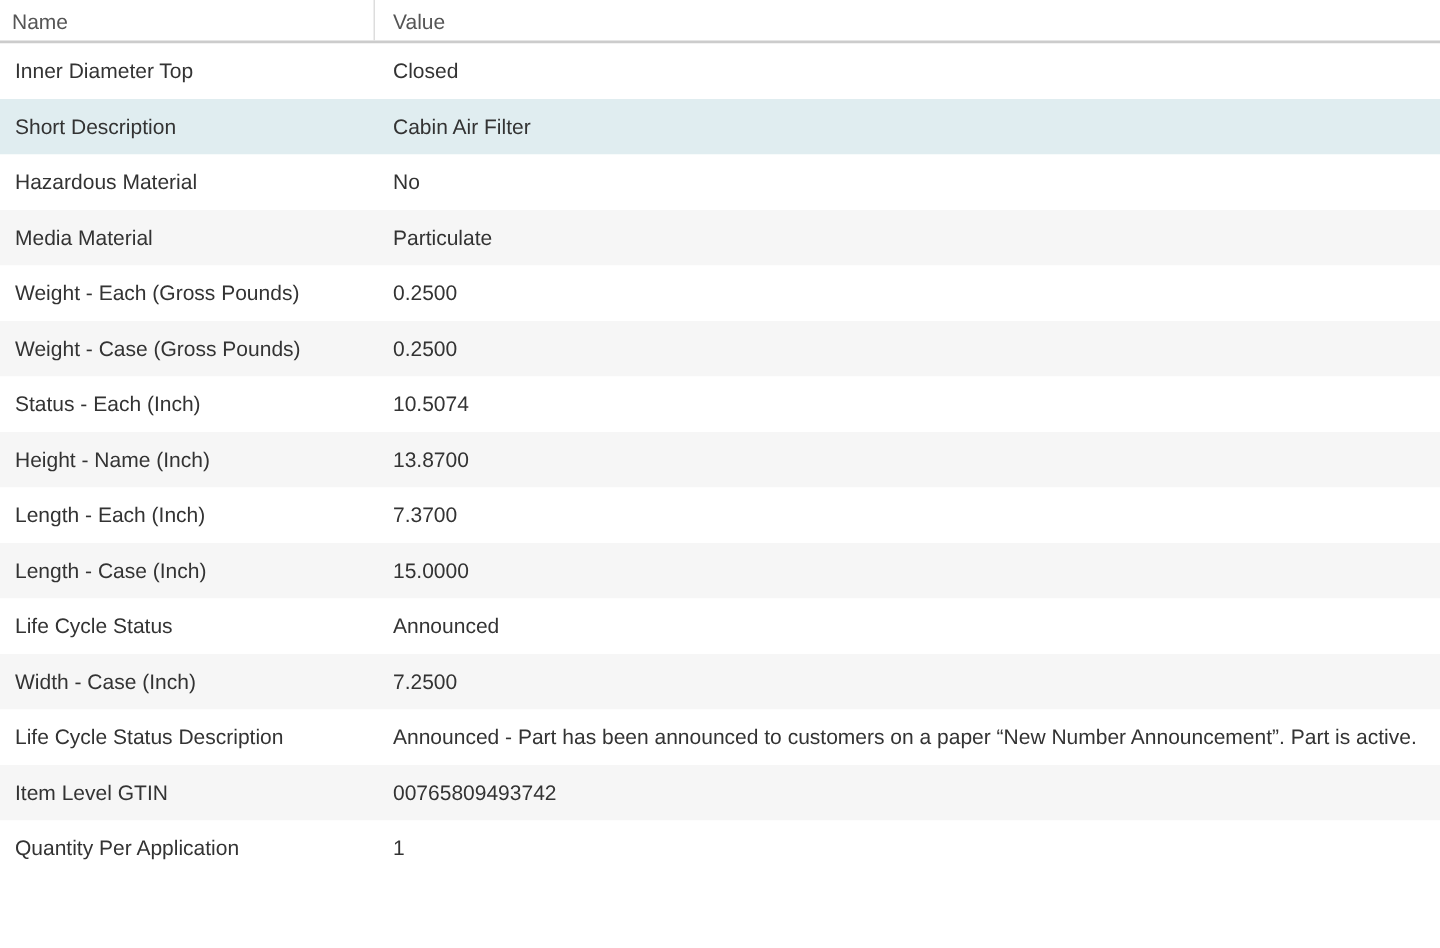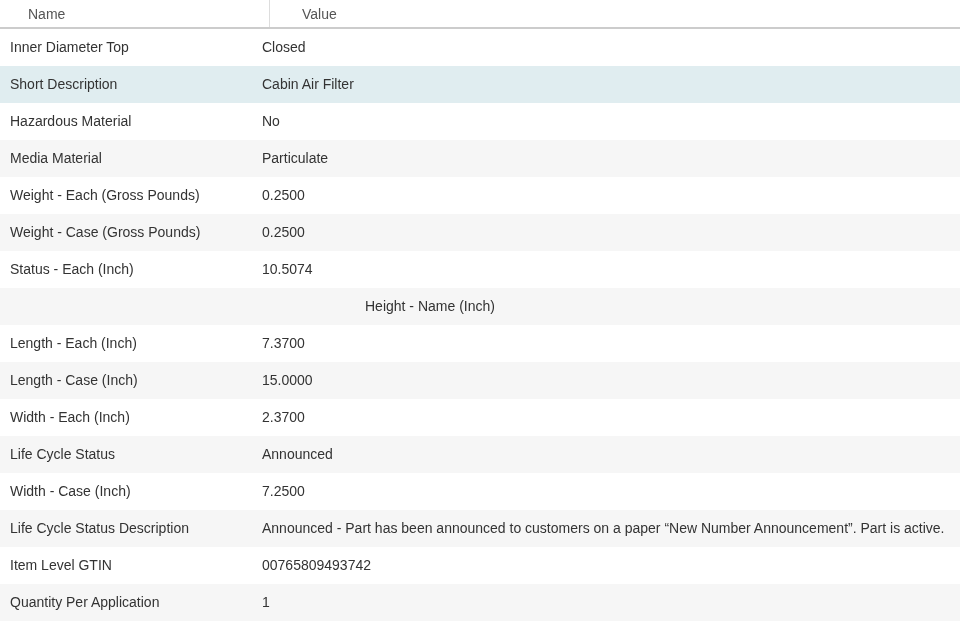--- a/index.html
+++ b/index.html
@@ -18,35 +18,34 @@
   .thead {
     display: flex;
     height: 29px;
     border-bottom: 2px solid var(--header-border, #cccccc);
     color: var(--header-text, #555555);
   }
   .th {
     display: flex;
     align-items: center;
     line-height: 18px;
-    margin-left: 20px;
   }
   .th.col-name {
     width: 250px;
     flex-shrink: 0;
     padding-left: 8px;
     border-right: 1px solid var(--column-divider, #dddddd);
   }
   .th.col-value {
     flex: 1;
     padding-left: 12px;
   }
 
   
-  .row { display: flex; background: #ffffff; justify-content: center; }
+  .row { display: flex; background: #ffffff; }
   .row:nth-child(even) { background: var(--stripe-row, #f6f6f6); }
   .row.highlight, .row.highlight:nth-child(even) { background: var(--highlight-row, #e0edf0); }
   .cell {
     padding: 9px 10px;
     line-height: 19px;
     min-height: 37px;
   }
   .cell.col-name {
     width: 250px;
     flex-shrink: 0;
@@ -96,36 +95,33 @@
     <div class="cell col-value">0.2500</div>
   </div>
 
   <div class="row">
     <div class="cell col-name">Status - Each (Inch)</div>
     <div class="cell col-value">10.5074</div>
   </div>
 
   <div class="row">
     <div class="cell col-name">Height - Name (Inch)</div>
+    <div class="cell col-value">13.8700</div>
   </div>
 
   <div class="row">
     <div class="cell col-name">Length - Each (Inch)</div>
     <div class="cell col-value">7.3700</div>
   </div>
 
   <div class="row">
     <div class="cell col-name">Length - Case (Inch)</div>
     <div class="cell col-value">15.0000</div>
   </div>
 
-  <div class="row">
-    <div class="cell col-name">Width - Each (Inch)</div>
-    <div class="cell col-value">2.3700</div>
-  </div>
 
   <div class="row">
     <div class="cell col-name">Life Cycle Status</div>
     <div class="cell col-value">Announced</div>
   </div>
 
   <div class="row">
     <div class="cell col-name">Width - Case (Inch)</div>
     <div class="cell col-value">7.2500</div>
   </div>

